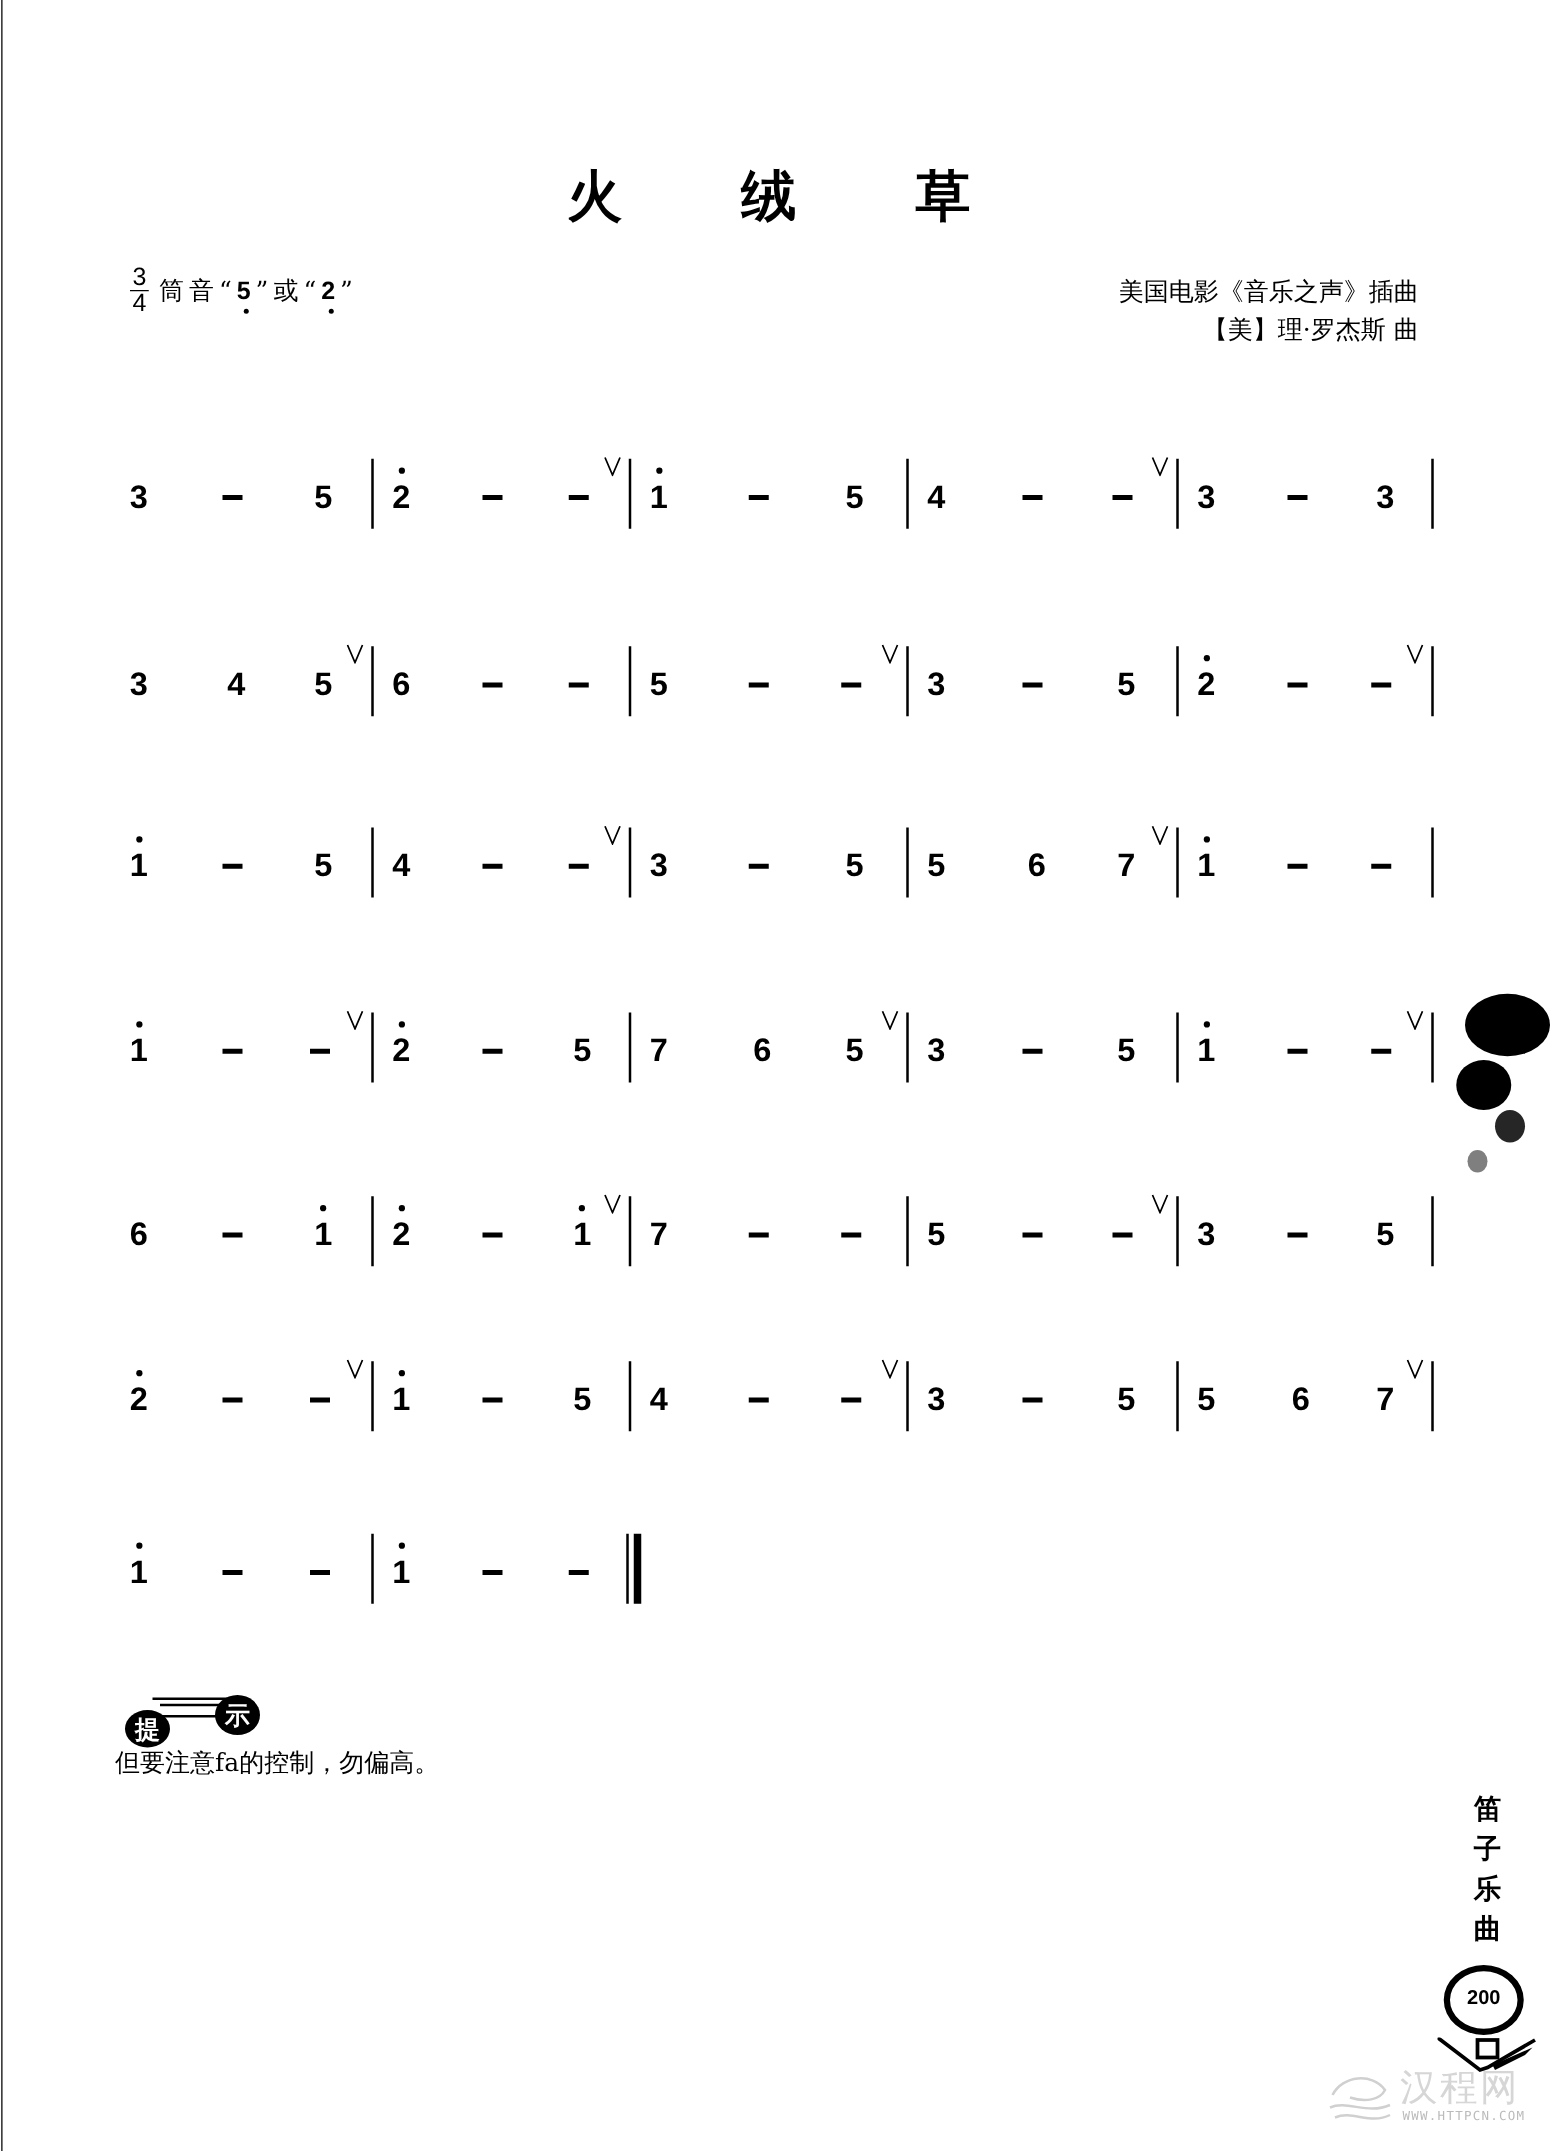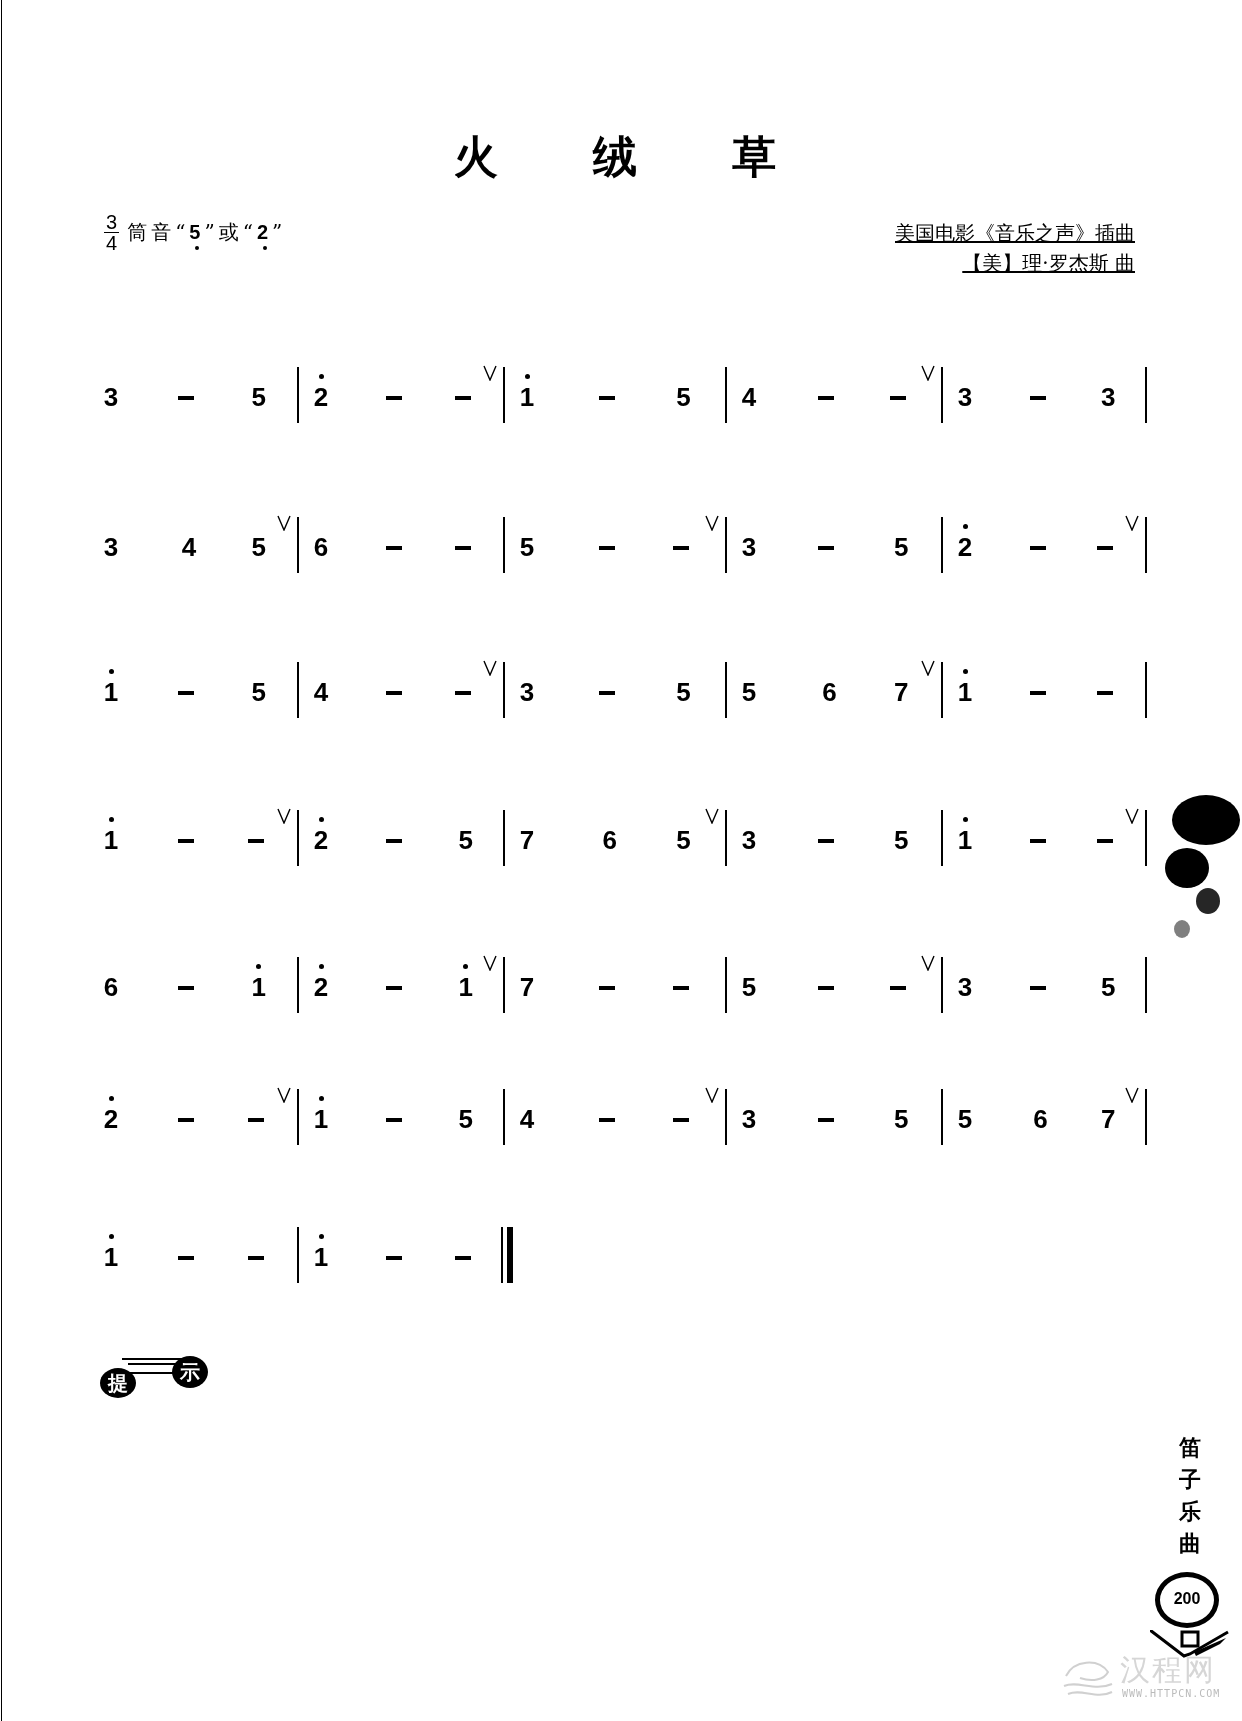--- a/index.html
+++ b/index.html
@@ -10,21 +10,21 @@
            font-size:44px; font-weight:bold; letter-spacing:40px; font-family:"DejaVu Serif", serif; }
   .meta-left { position:absolute; left:104px; top:212px; display:flex; align-items:center; }
   .frac { display:inline-flex; flex-direction:column; align-items:center; font-family:"Liberation Sans", sans-serif;
           font-size:20px; line-height:20px; margin-right:8px; }
   .frac .num { border-bottom:1.5px solid #000; padding:0 2px; }
   .key-text { font-size:20px; letter-spacing:4px; }
   .lowdot { position:relative; display:inline-block; font-family:"Liberation Sans", sans-serif; font-weight:bold; }
   .lowdot::after { content:""; position:absolute; left:50%; bottom:-6px; width:4px; height:4px;
                    margin-left:-2px; background:#000; border-radius:50%; }
   .meta-right { position:absolute; right:107px; top:218px; text-align:right; font-size:20px; line-height:30px; }
-  .meta-right div { white-space:nowrap;text-decoration:underline; }
+  .meta-right div { white-space:nowrap; }
 
   .row { position:absolute; left:0; width:1242px; height:60px; }
   .note { position:absolute; width:30px; text-align:center; font-family:"Liberation Sans", sans-serif;
           font-weight:bold; font-size:26px; line-height:30px; top:15px; }
   .note.hi::before { content:""; position:absolute; left:50%; top:-8px; width:5px; height:5px; margin-left:-2.5px;
                      background:#000; border-radius:50%; }
   .dash { position:absolute; width:16px; height:4px; background:#000; top:29px; }
   .bar { position:absolute; width:2px; height:56px; background:#000; top:0; }
   .bar.final { width:6px; }
   .bar.final::before { content:""; position:absolute; left:-6px; top:0; width:2px; height:56px; background:#000; }
@@ -295,20 +295,21 @@
       <div class="bar final" style="left: 507px;"></div>
     </div>
   </div>
 
 <div class="tip-badge">
   <div class="tip-lines"></div>
   <div class="tip-c1">提</div>
   <div class="tip-c2">示</div>
 </div>
 <div class="tip-text">
+  <p>但要注意fa的控制，勿偏高。</p>
 </div>
 
 <div class="side-dots">
   <div class="d" style="left:1172px;top:795px;width:68px;height:50px;"></div>
   <div class="d" style="left:1165px;top:848px;width:44px;height:40px;"></div>
   <div class="d" style="left:1196px;top:888px;width:24px;height:26px;opacity:0.85;"></div>
   <div class="d" style="left:1174px;top:920px;width:16px;height:18px;opacity:0.5;"></div>
 </div>
 
 <div class="series-mark">

